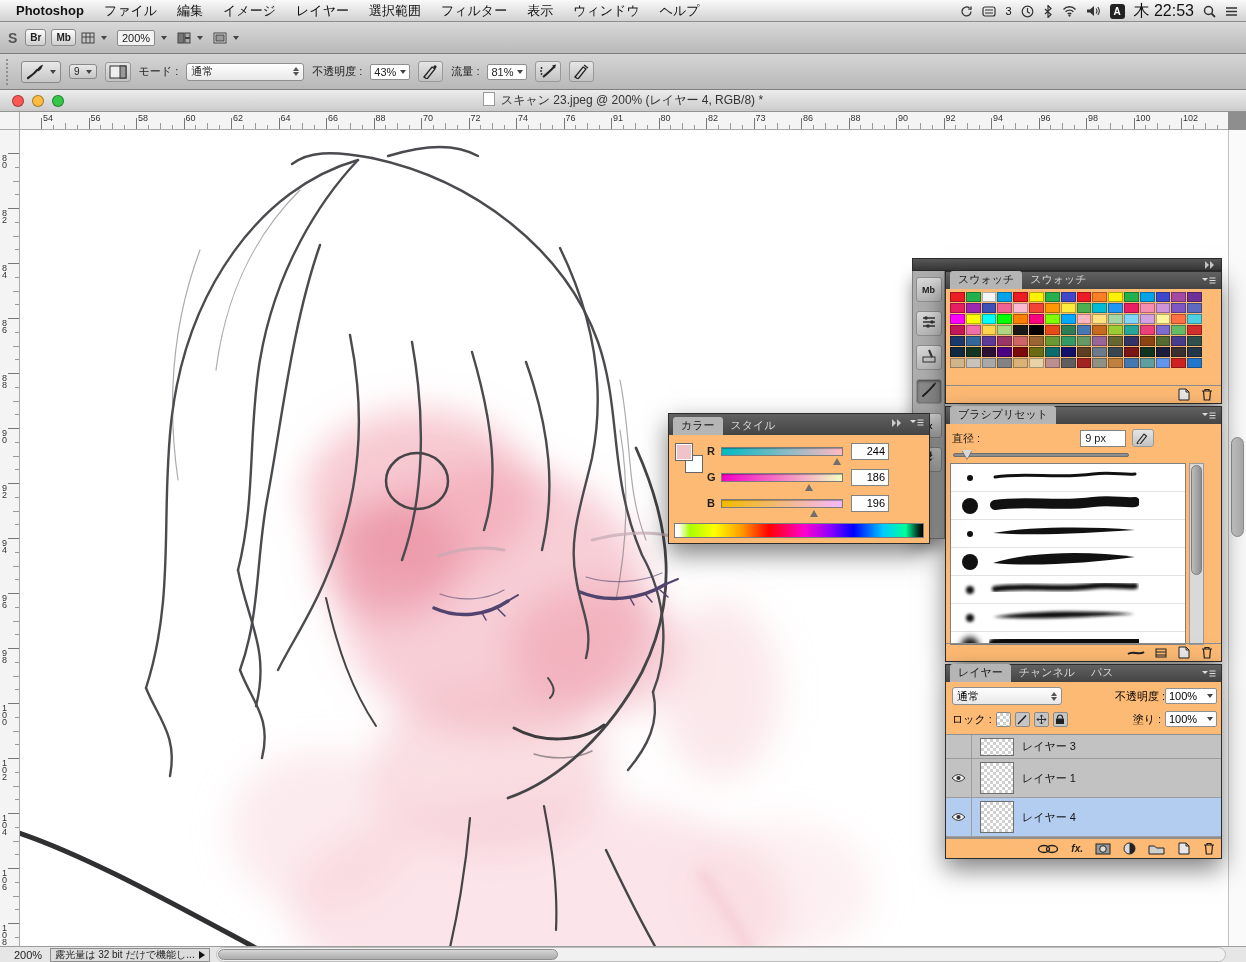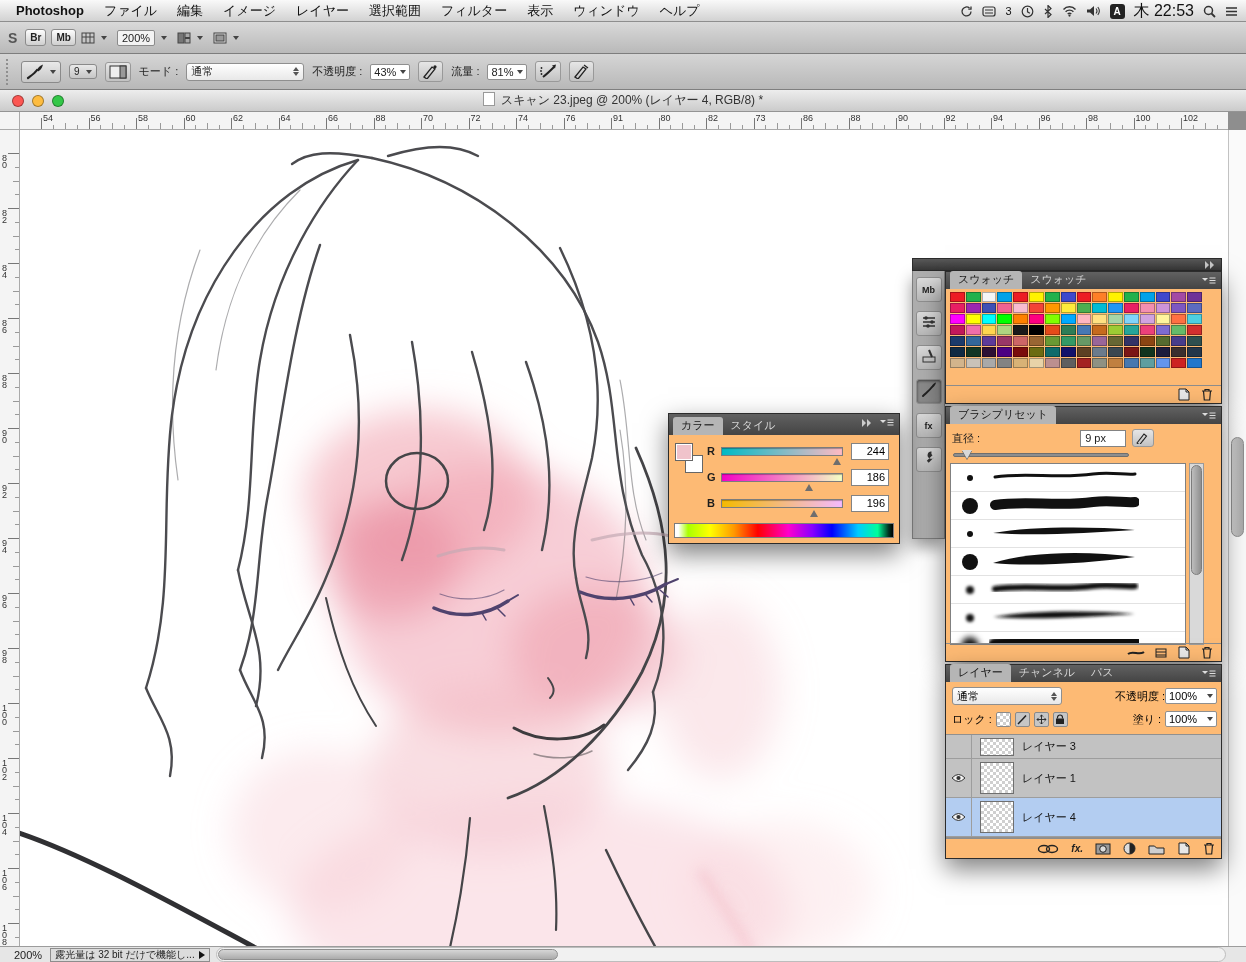--- a/index.html
+++ b/index.html
@@ -105,21 +105,21 @@
   
   .panel { position:absolute; background:#fdba74; border:1px solid #2c2c2c;
     box-shadow:0 10px 24px rgba(0,0,0,.5); z-index:30; }
   .phead { height:17px; background:linear-gradient(#616161,#444444); display:flex; align-items:flex-end;
     padding-left:4px; position:relative; }
   .ptab { font-size:11px; color:#d8d8d8; padding:1px 8px 2px; }
   .ptab.active { background:#b5b5b5; color:#151515; border-radius:3px 3px 0 0; }
   .phead-icons { position:absolute; right:4px; top:4px; display:flex; gap:6px; align-items:center; }
 
   
-  .color-panel { left:668px; top:413px; width:232px; height:131px; }
+  .color-panel { left:668px; top:413px; width:262px; height:131px; }
   .color-panel .phead { height:21px; }
   .cp-body { position:relative; height:108px; }
   .fgbg { position:absolute; left:6px; top:8px; width:32px; height:32px; }
   .sw-chip { position:absolute; width:18px; height:18px; border:1px solid #666; box-shadow:inset 0 0 0 1px #fff; }
   .chip-bg { left:10px; top:12px; }
   .chip-fg { left:0; top:0; }
   .cp-row { position:absolute; left:38px; height:20px; display:flex; align-items:center; }
   .cp-label { width:14px; font-size:11px; font-weight:bold; color:#1d1d1d; }
   .cp-slider { position:relative; width:122px; height:9px; border:1px solid #7c7c7c;
     box-shadow:inset 0 1px 1px rgba(0,0,0,.3); }

